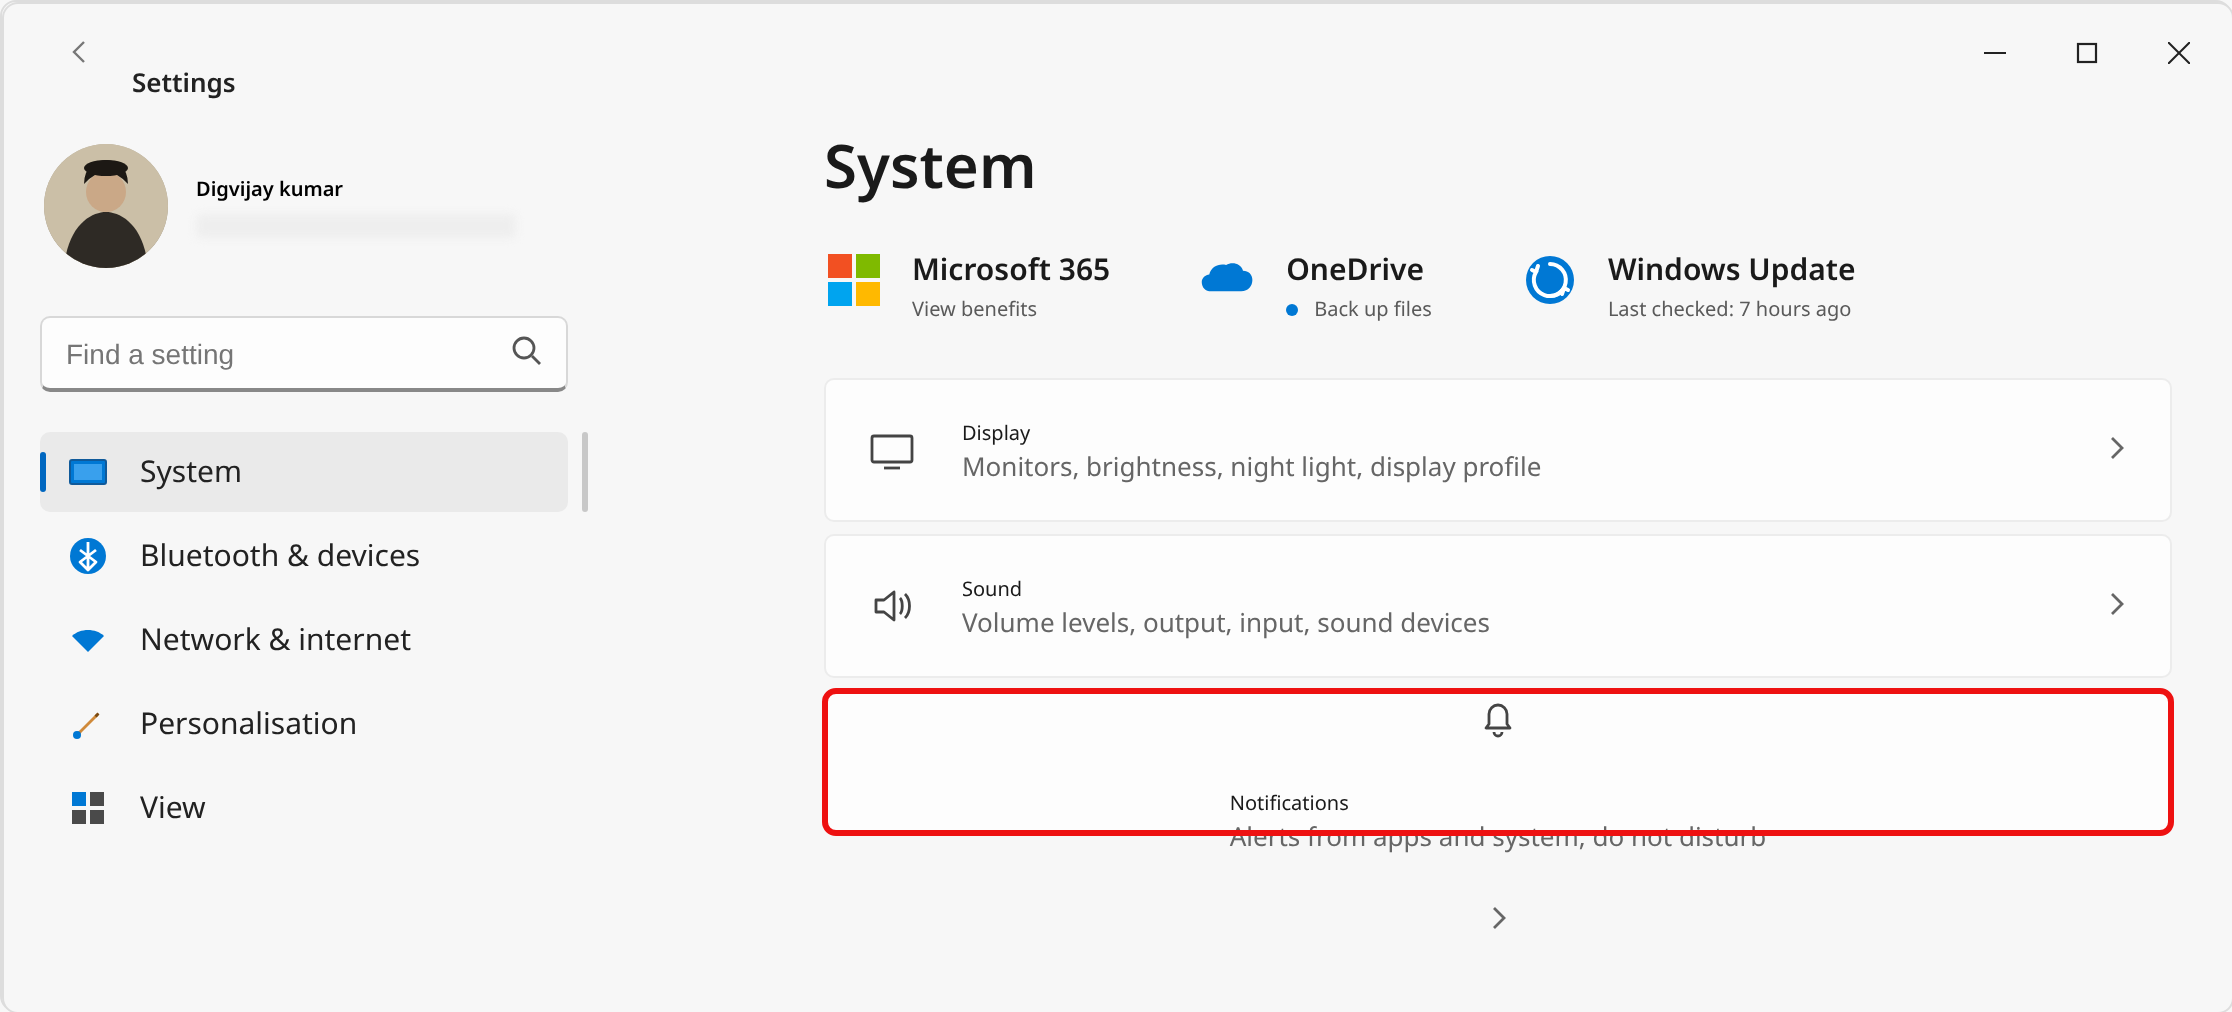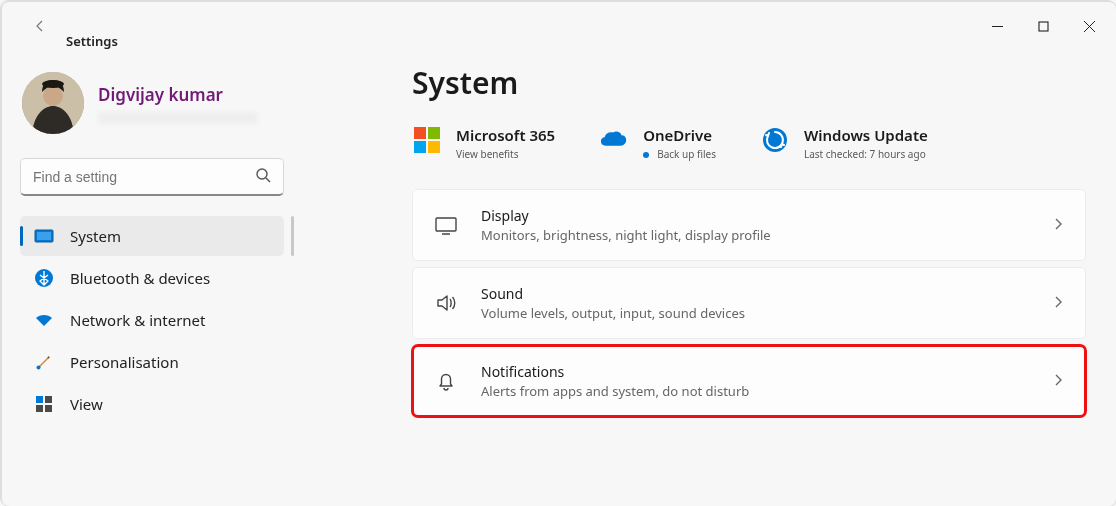--- a/index.html
+++ b/index.html
@@ -26,21 +26,21 @@
   .sidebar {
     width: 298px; padding: 18px 16px 0 18px; display: flex; flex-direction: column;
   }
   .profile { display: flex; align-items: center; gap: 14px; margin: 4px 0 24px 2px; }
   .avatar {
     width: 62px; height: 62px; border-radius: 50%; overflow: hidden;
     background: linear-gradient(#bdb6a7,#887e6e);
     display: flex; align-items: center; justify-content: center;
   }
   .avatar svg { width: 62px; height: 62px; }
-  .user-name { font-size: 17px; font-weight: 600; color: #701a75; }
+  .user-name { font-size: 10px; font-weight: 600; color: #000000; }
   .user-sub { margin-top: 6px; width: 160px; height: 12px; background: #eee;
     filter: blur(2px); border-radius: 3px; }
   .search {
     position: relative; display: flex; align-items: center;
     border: 1px solid #d8d8d8; border-bottom: 2px solid #888;
     border-radius: 5px; background: #fdfdfd; height: 38px; padding: 0 20px 0 12px;
     margin-bottom: 20px;
   }
   .search input {
     border: none; outline: none; background: transparent; width: 100%;
@@ -74,24 +74,24 @@
   .tc-sub.dot::before {
     content: ""; display: inline-block; width: 6px; height: 6px; border-radius: 50%;
     background: #0078d4; margin-right: 8px; vertical-align: middle;
   }
   .rows { display: flex; flex-direction: column; gap: 6px; }
   .row {
     display: flex; align-items: center; gap: 22px;
     background: #fdfdfd; border: 1px solid #ececec; border-radius: 5px;
     height: 72px; padding: 0 20px;
   }
-  .row.highlight { outline: 3px solid #e11; outline-offset: -2px; border-radius: 6px; }
+  .row.highlight { outline: 3px solid #e11; outline-offset: -2px; border-radius: 6px; flex-direction: column; }
   .row-icon { width: 26px; height: 26px; color: #444; display:flex; align-items:center; justify-content:center; flex-shrink:0; }
   .row-text { flex: 1; }
-  .row-title { font-size: 14px; font-weight: 400; color: #1a1a1a; }
+  .row-title { font-size: 10px; font-weight: 400; color: #1a1a1a; }
   .row-sub { font-size: 13px; color: #666; margin-top: 1px; }
   .chev { color: #666; }
 </style>
 </head>
 <body>
 
 <div class="titlebar">
   <div class="back-btn">
     <svg width="16" height="16" viewBox="0 0 16 16" fill="none" stroke="currentColor" stroke-width="1.2">
         <path d="M10 3 5 8l5 5"></path>

